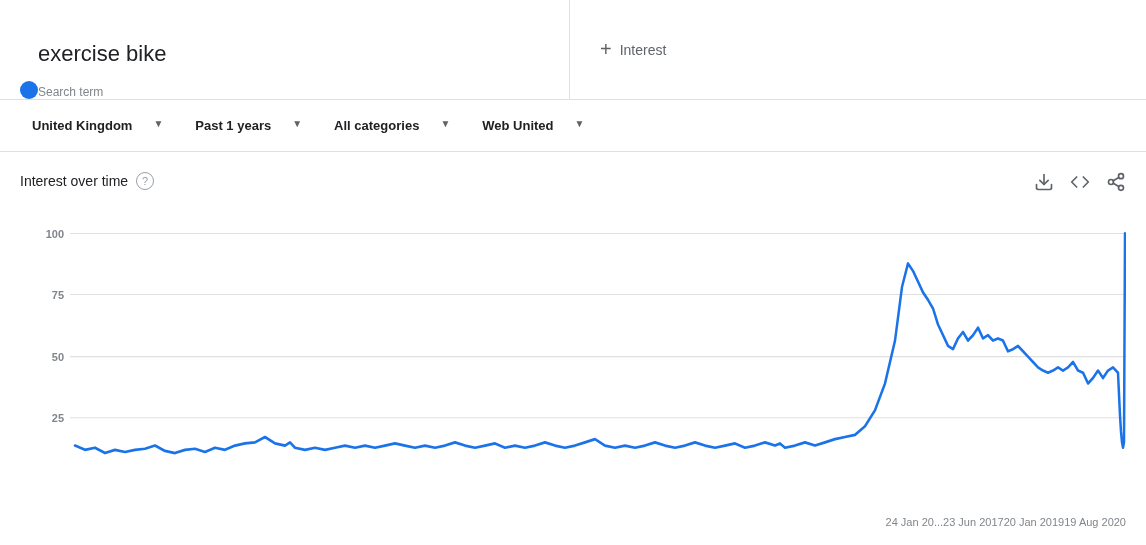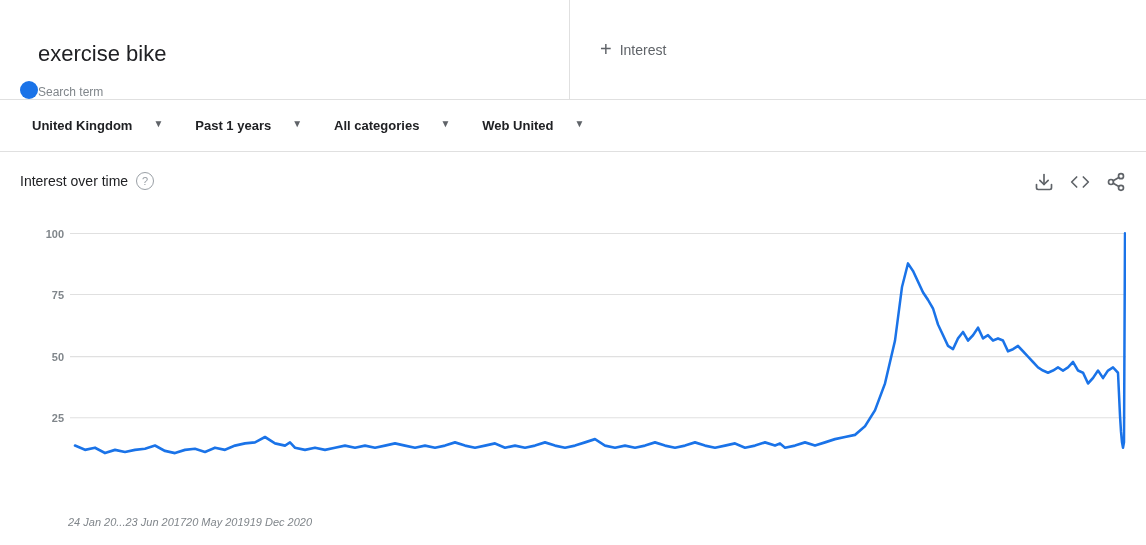--- a/index.html
+++ b/index.html
@@ -139,25 +139,24 @@
       height: 300px;
       font-weight: bold;
     }
     svg.trend-chart {
       width: 100%;
       height: 100%;
     }
 
     .x-labels {
       display: flex;
-      justify-content: flex-start;
+      justify-content: flex-end;
       padding: 4px 0 0 48px;
       font-size: 11px;
       color: #80868b;
-      font-style: italic;
     }
   </style>
 </head>
 <body>
 
 <div class="header">
   <div class="search-term-area">
     <div class="blue-dot"></div>
     <div class="search-term-text">
       <span class="search-term-name">exercise bike</span>
@@ -251,17 +250,17 @@
           978,118 983,120 988,130 993,128 998,125 1003,130 1008,135 1013,140 1018,145 1023,148 1028,150
           1033,148 1038,145 1043,148 1048,145 1053,140 1058,148 1063,150 1068,160 1073,155 1078,148 1083,155 1088,148
           1093,145 1098,150 1099,170 1100,190 1101,205 1102,215 1103,220 1104,215 1105,20
         "></polyline>
     </svg>
   </div>
 
   <div class="x-labels">
     <span>24 Jan 20...</span>
     <span>23 Jun 2017</span>
-    <span>20 May 2019</span>
-    <span>19 Dec 2020</span>
+    <span>20 Jan 2019</span>
+    <span>19 Aug 2020</span>
     <span></span>
   </div>
 </div>
 
 </body></html>

